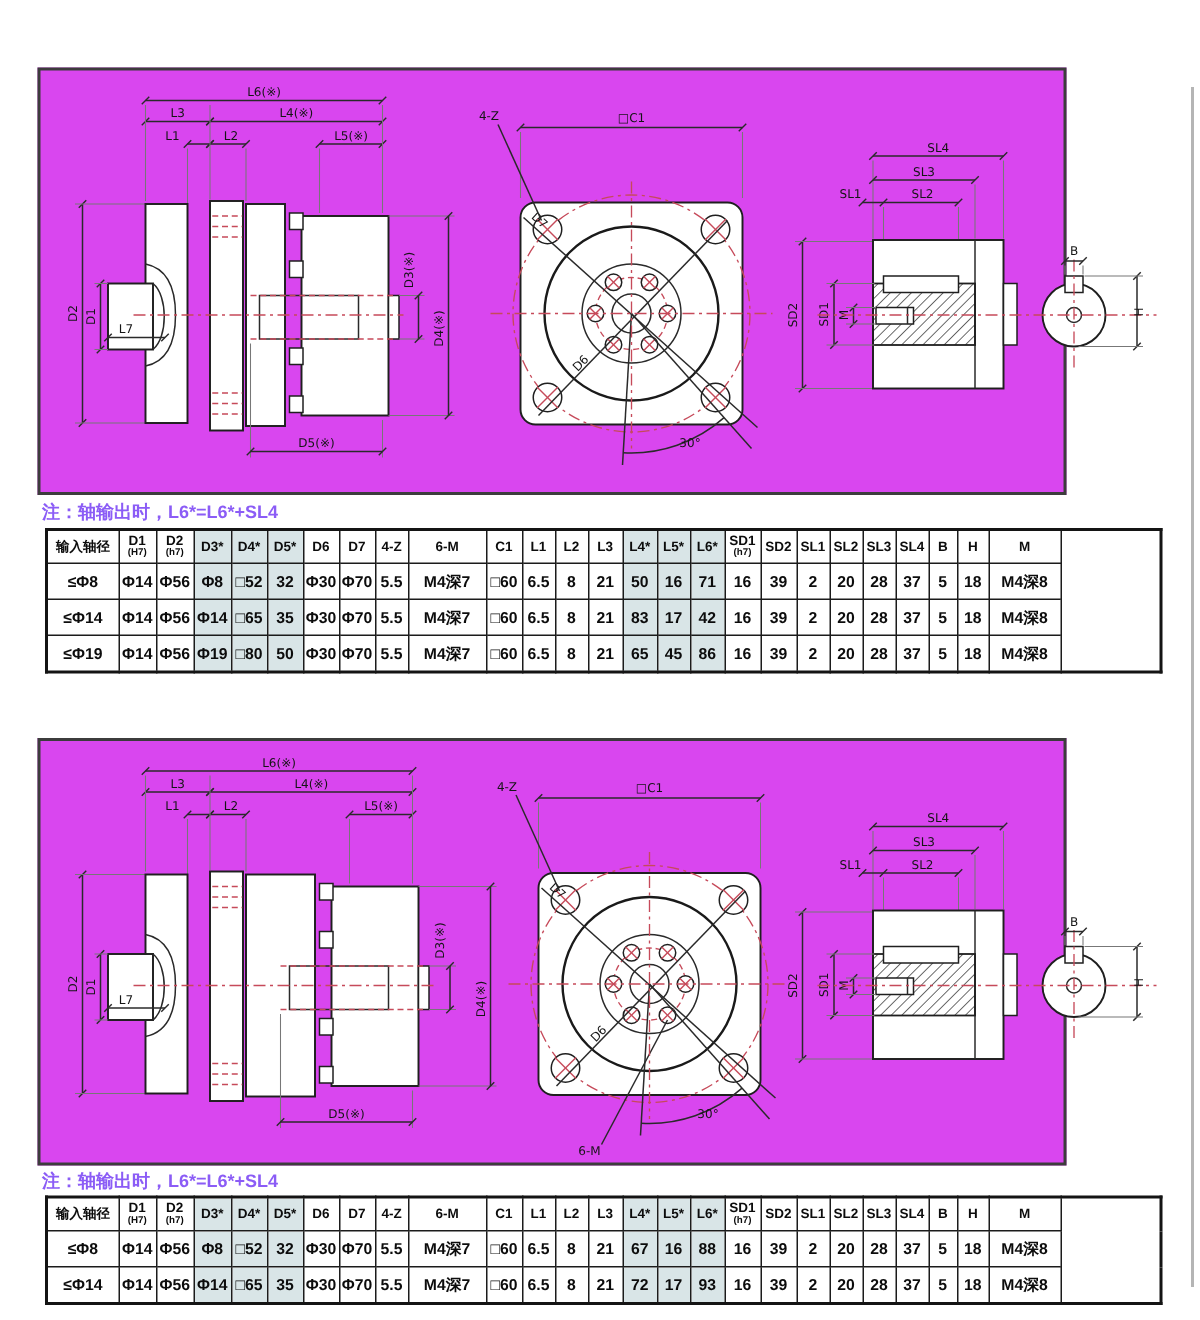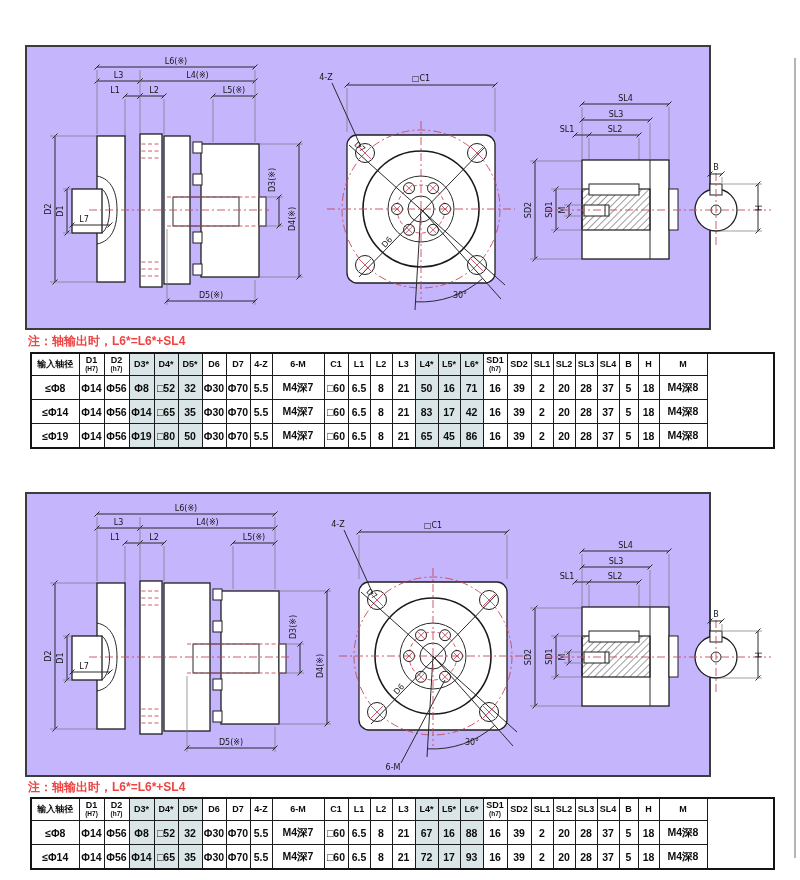--- a/index.html
+++ b/index.html
@@ -2,24 +2,24 @@
 <html style="--hl: #d9e5e7; --red: #c64a5a;"><head>
 <meta charset="utf-8">
 <style>
   html,body{margin:0;padding:0;background:#fff;}
   .page{position:relative;width:800px;height:880px;background:#fff;overflow:hidden;
         font-family:"Liberation Sans","DejaVu Sans",sans-serif;}
   .title{position:absolute;left:30px;font-size:21px;font-weight:bold;font-style:italic;
          color:#000;white-space:pre;letter-spacing:.5px;}
   .t1{top:4px;} .t2{top:452px;}
   .dbox{position:absolute;left:25px;width:686px;height:285px;border:2px solid #3c3c3c;
-        background:#c4b5fd;box-sizing:border-box;}
+        background:#d946ef;box-sizing:border-box;}
   .b1{top:45px;} .b2{top:492px;}
   .dbox svg{display:block;}
-  .note{position:absolute;left:28px;font-size:12px;font-weight:bold;color:#ef4444;white-space:pre;}
+  .note{position:absolute;left:28px;font-size:12px;font-weight:bold;color:#8b5cf6;white-space:pre;}
   .n1{top:333px;} .n2{top:779px;}
   .twrap{position:absolute;left:30px;}
   .w1{top:352px;} .w2{top:797px;}
   table.dims{border-collapse:collapse;table-layout:fixed;width:745px;border:2px solid #141414;background:#fff;}
   .dims th,.dims td{border:1px solid #1b1b1b;text-align:center;vertical-align:middle;padding:0;
         white-space:nowrap;overflow:hidden;color:#0c0c0c;}
   .dims th{height:21px;font-size:9px;font-weight:bold;}
   .dims td{height:23px;font-size:10.5px;font-weight:bold;}
   .dims .hl{background:var(--hl,#d9e5e7);}
   .hlab{display:block;line-height:1.1;}

